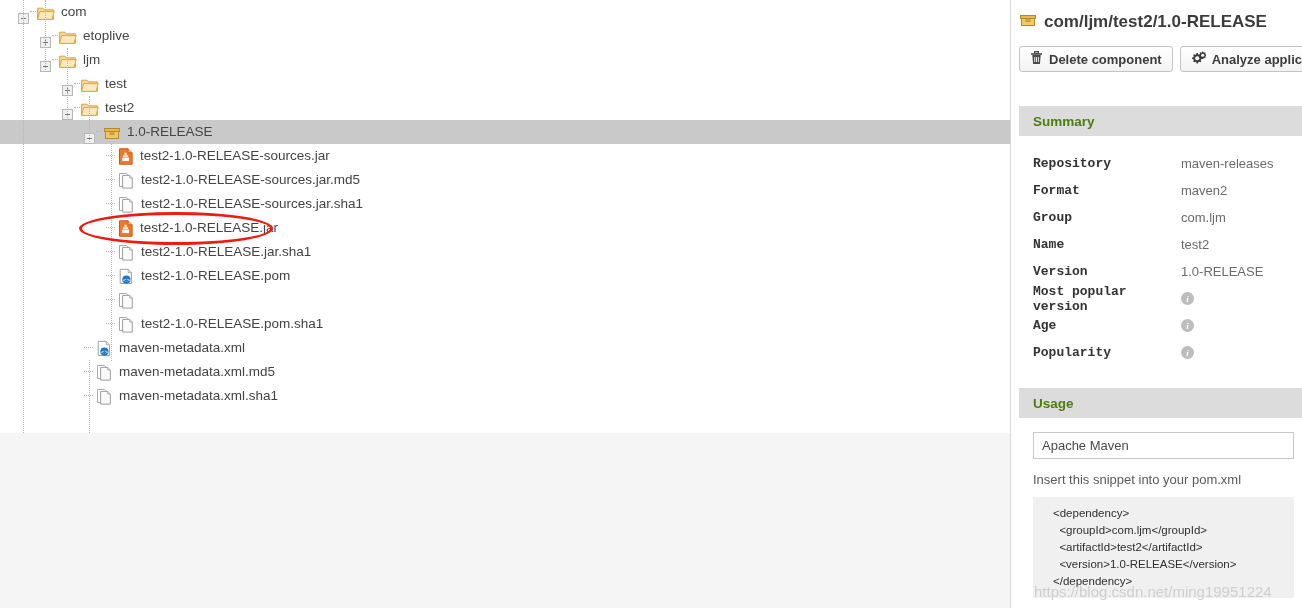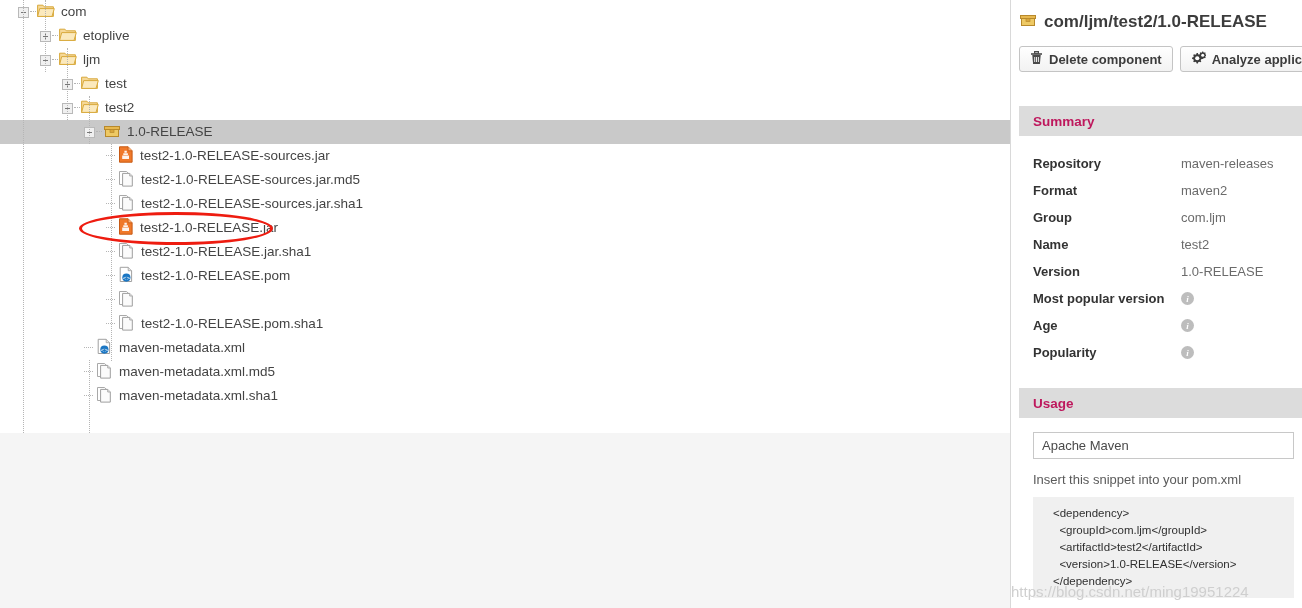--- a/index.html
+++ b/index.html
@@ -21,21 +21,21 @@
     position: absolute;
     left: 0; top: 0;
     width: 1010px; height: 433px;
     background: #ffffff;
     overflow: hidden;
   }
   .tree-row {
     position: relative;
     height: 24px;
     display: flex;
-    align-items: center;
+    align-items: flex-end;
     white-space: nowrap;
     font-size: 13.5px;
     color: #444444;
   }
   .tree-row.selected {
     background: #c9c9c9;
   }
   .tree-indent { display: inline-block; height: 24px; flex: 0 0 auto; }
 
   
@@ -146,38 +146,39 @@
     white-space: nowrap;
   }
   .section-head {
     background: #dcdcdc;
     height: 30px;
     display: flex;
     align-items: center;
     padding-left: 14px;
     font-size: 13.5px;
     font-weight: bold;
-    color: #be185d;
+    color: #4d7c0f;
     margin-left: 8px;
   }
   .summary-table {
     margin: 14px 0 0 8px;
     padding-left: 14px;
     font-size: 13px;
   }
   .summary-row {
     display: flex;
     align-items: center;
     height: 27px;
   }
   .sk {
     width: 148px;
     font-weight: bold;
     color: #333333;
     flex: 0 0 auto;
+    font-family: Liberation Mono, monospace;
   }
   .sv {
     color: #6b6b6b;
   }
   .info-icon {
     display: inline-flex;
     align-items: center;
     justify-content: center;
     width: 13px; height: 13px;
     border-radius: 50%;
@@ -217,21 +218,21 @@
     font-family: Liberation Sans, sans-serif;
     font-size: 11.5px;
     line-height: 17px;
     color: #2f2f2f;
     white-space: pre;
     position: relative;
     cursor: text;
   }
   #watermark {
     position: absolute;
-    left: 0;
+    left: 23px;
     top: 583px;
     font-size: 15px;
     color: #cfcfcf;
     white-space: nowrap;
     pointer-events: none;
     z-index: 30;
   }
 </style>
 </head>
 <body>

